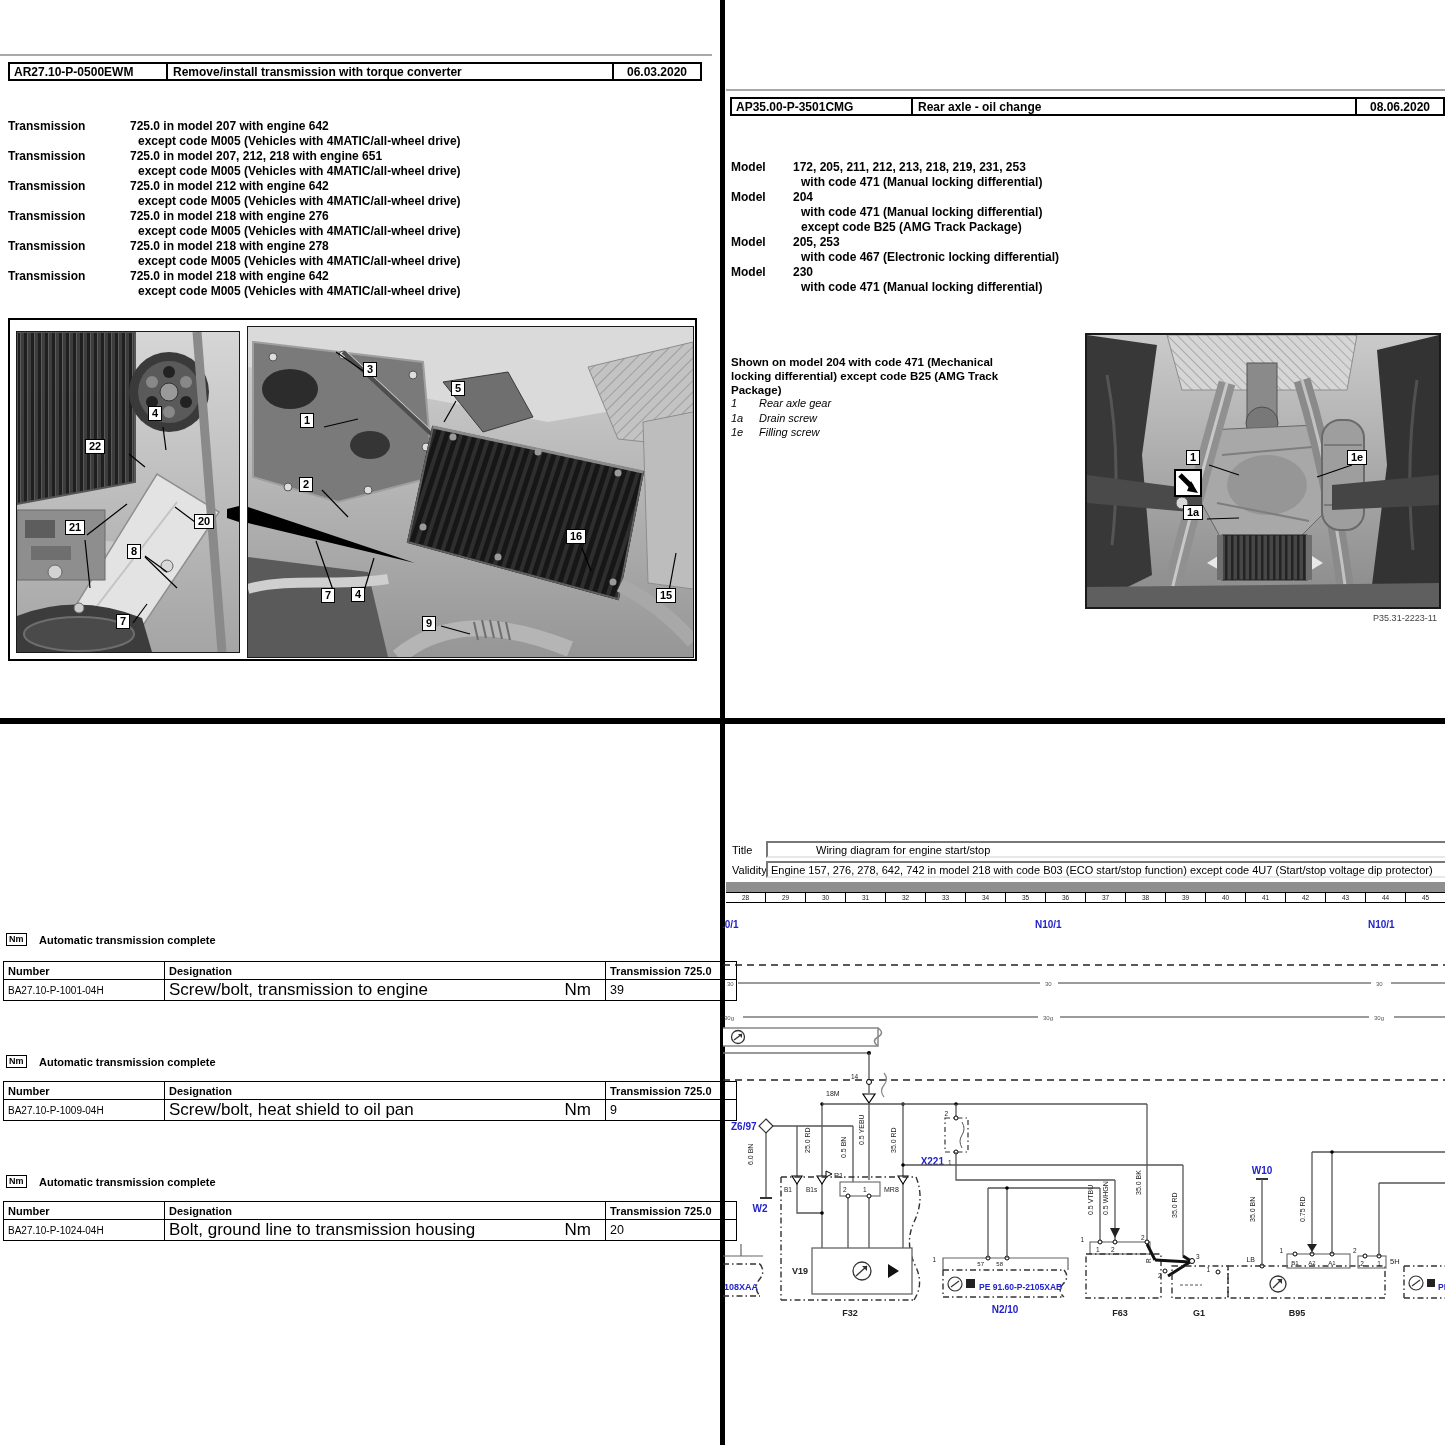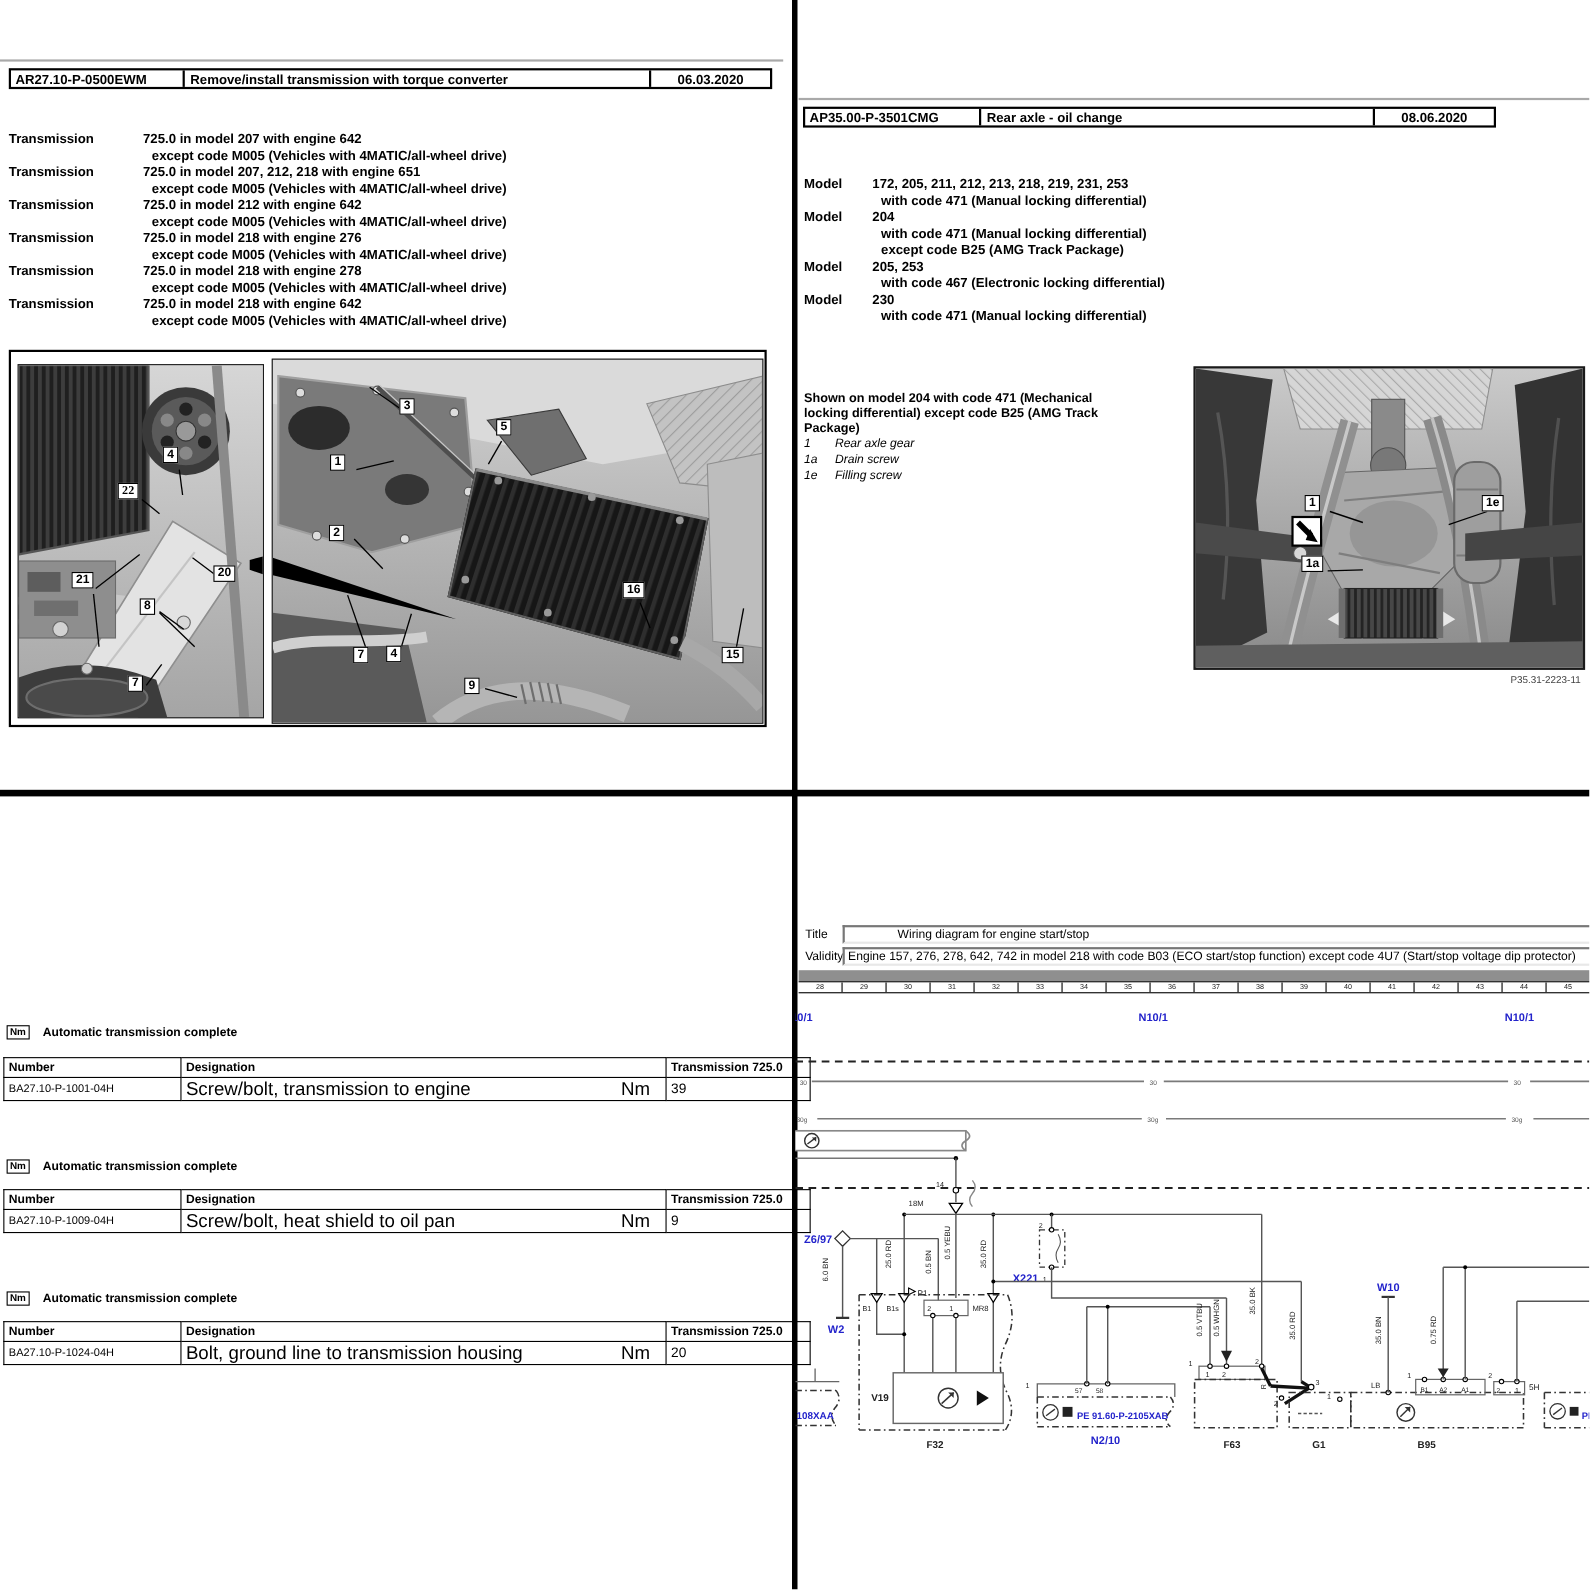--- a/index.html
+++ b/index.html
@@ -8,21 +8,21 @@
   .abs{position:absolute;}
   
   .div-v{left:720px;top:0;width:5px;height:1445px;background:#000;}
   .div-h{left:0;top:718px;width:1445px;height:6px;background:#000;}
   .hairline{height:2px;background:#a9a9a9;}
   
   .hdr{display:flex;border:2px solid #000;background:#fff;font-weight:bold;
        font-size:12px;line-height:16px;height:19px;box-sizing:border-box;align-items:center;}
   .hdr .c1{width:148px;padding:0 4px;white-space:nowrap;overflow:hidden;}
   .hdr .c2{flex:1;border-left:2px solid #000;padding:0 5px;height:100%;display:flex;align-items:center;white-space:nowrap;overflow:hidden;}
-  .hdr .c3{width:80px;border-left:2px solid #000;padding:0 14px;height:100%;display:flex;align-items:center;justify-content:center;white-space:nowrap;}
+  .hdr .c3{width:80px;border-left:2px solid #000;padding:0 3px;height:100%;display:flex;align-items:center;justify-content:center;white-space:nowrap;}
   
   .applist{font-size:12px;line-height:15px;font-weight:bold;}
   .applist .row{display:flex;}
   .applist .lab{width:122px;flex:none;}
   .applist .ind{padding-left:8px;}
   .applist2 .lab{width:62px;flex:none;}
   
   .figframe{border:2px solid #000;background:#fff;}
   .photo{position:absolute;border:1px solid #1a1a1a;overflow:hidden;background:#bbb;}
   .callout{position:absolute;background:#fff;border:1px solid #000;
@@ -169,21 +169,21 @@
           <line x1="112" y1="122" x2="128" y2="135"></line>
         <line x1="70" y1="203" x2="110" y2="172"></line>
           <line x1="68" y1="208" x2="73" y2="256"></line>
         <line x1="182" y1="193" x2="158" y2="175"></line>
         <line x1="128" y1="224" x2="150" y2="240"></line>
           <line x1="128" y1="225" x2="160" y2="256"></line>
         <line x1="116" y1="291" x2="130" y2="272"></line>
       </g>
     </svg>
     <div class="callout" style="left:131px;top:74px;">4</div>
-    <div class="callout" style="left:90px;top:107px;font-family:Liberation Serif, serif;">22</div>
+    <div class="callout" style="left:68px;top:107px;">22</div>
     <div class="callout" style="left:48px;top:188px;">21</div>
     <div class="callout" style="left:177px;top:182px;">20</div>
     <div class="callout" style="left:110px;top:212px;">8</div>
     <div class="callout" style="left:99px;top:282px;">7</div>
   </div>
 
   <div class="photo" style="left:237px;top:6px;width:445px;height:330px;">
     <svg width="445" height="330" viewBox="0 0 445 330">
       <defs>
         <linearGradient id="bgR" x1="0" y1="0" x2="0" y2="1">
@@ -257,21 +257,21 @@
     <div class="callout" style="left:318px;top:202px;">16</div>
     <div class="callout" style="left:73px;top:261px;">7</div>
     <div class="callout" style="left:103px;top:260px;">4</div>
     <div class="callout" style="left:174px;top:289px;">9</div>
     <div class="callout" style="left:408px;top:261px;">15</div>
   </div>
 </div>
 
 <div class="abs hairline" style="left:726px;top:89px;width:719px;"></div>
 
-<div class="abs hdr" style="left:730px;top:97px;width:630px;">
+<div class="abs hdr" style="left:730px;top:97px;width:715px;gap:21px;">
   <div class="c1" style="width:150px;">AP35.00-P-3501CMG</div>
   <div class="c2">Rear axle - oil change</div>
   <div class="c3">08.06.2020</div>
 </div>
 
 <div class="abs applist applist2" style="left:731px;top:160px;width:700px;">
   <div class="row">
       <div class="lab">Model</div>
       <div>172, 205, 211, 212, 213, 218, 219, 231, 253</div>
     </div>

